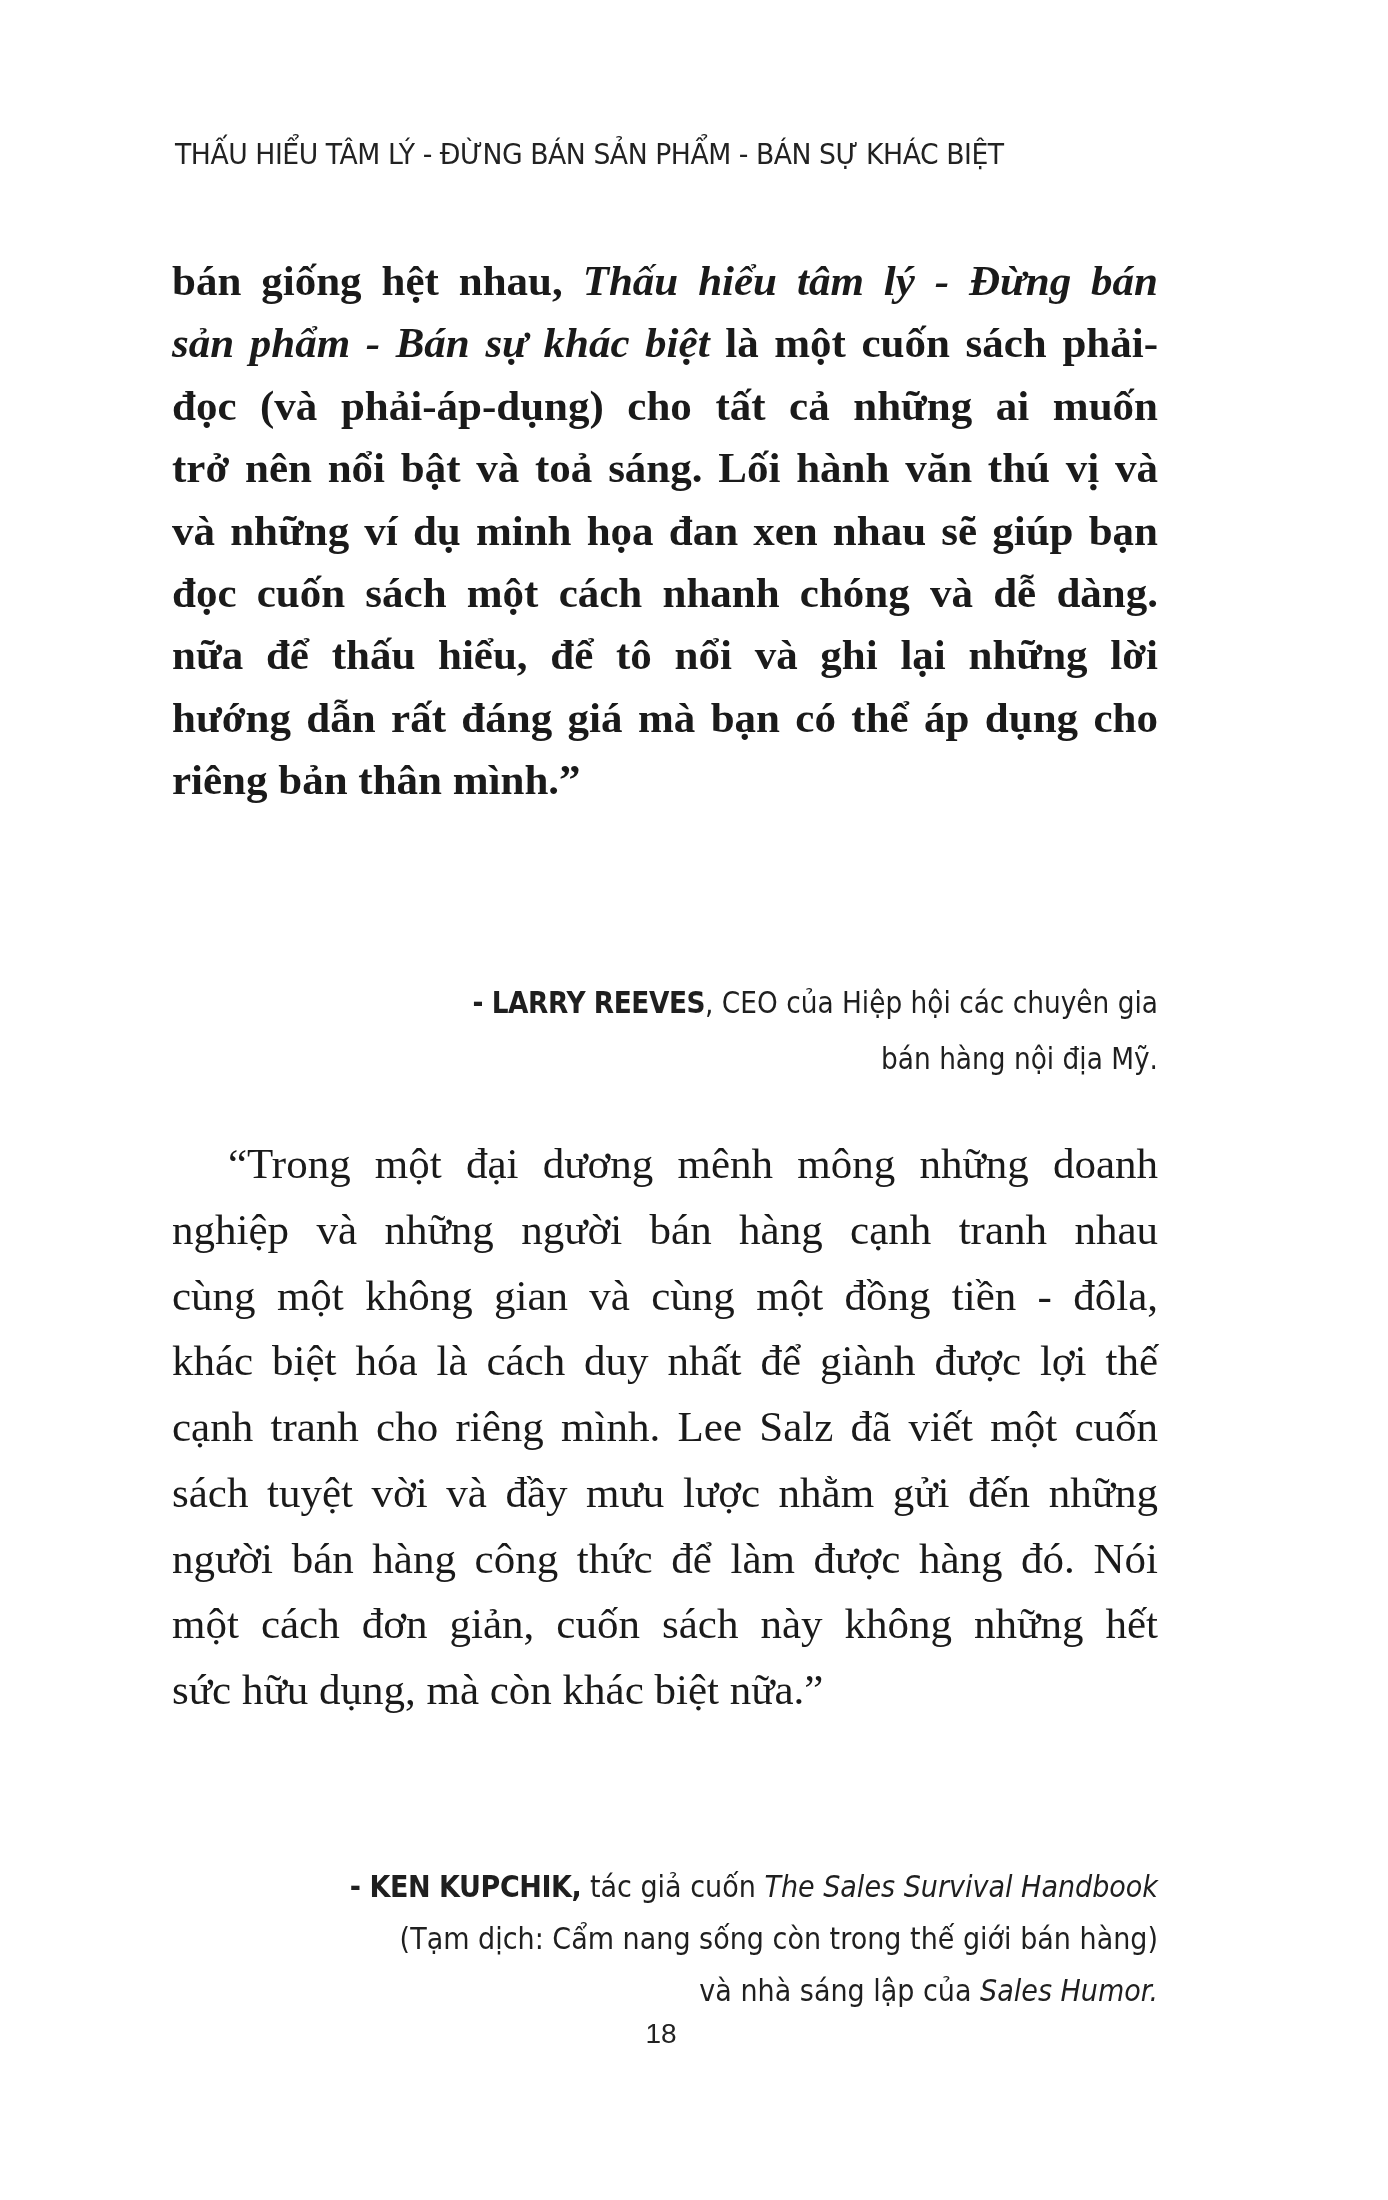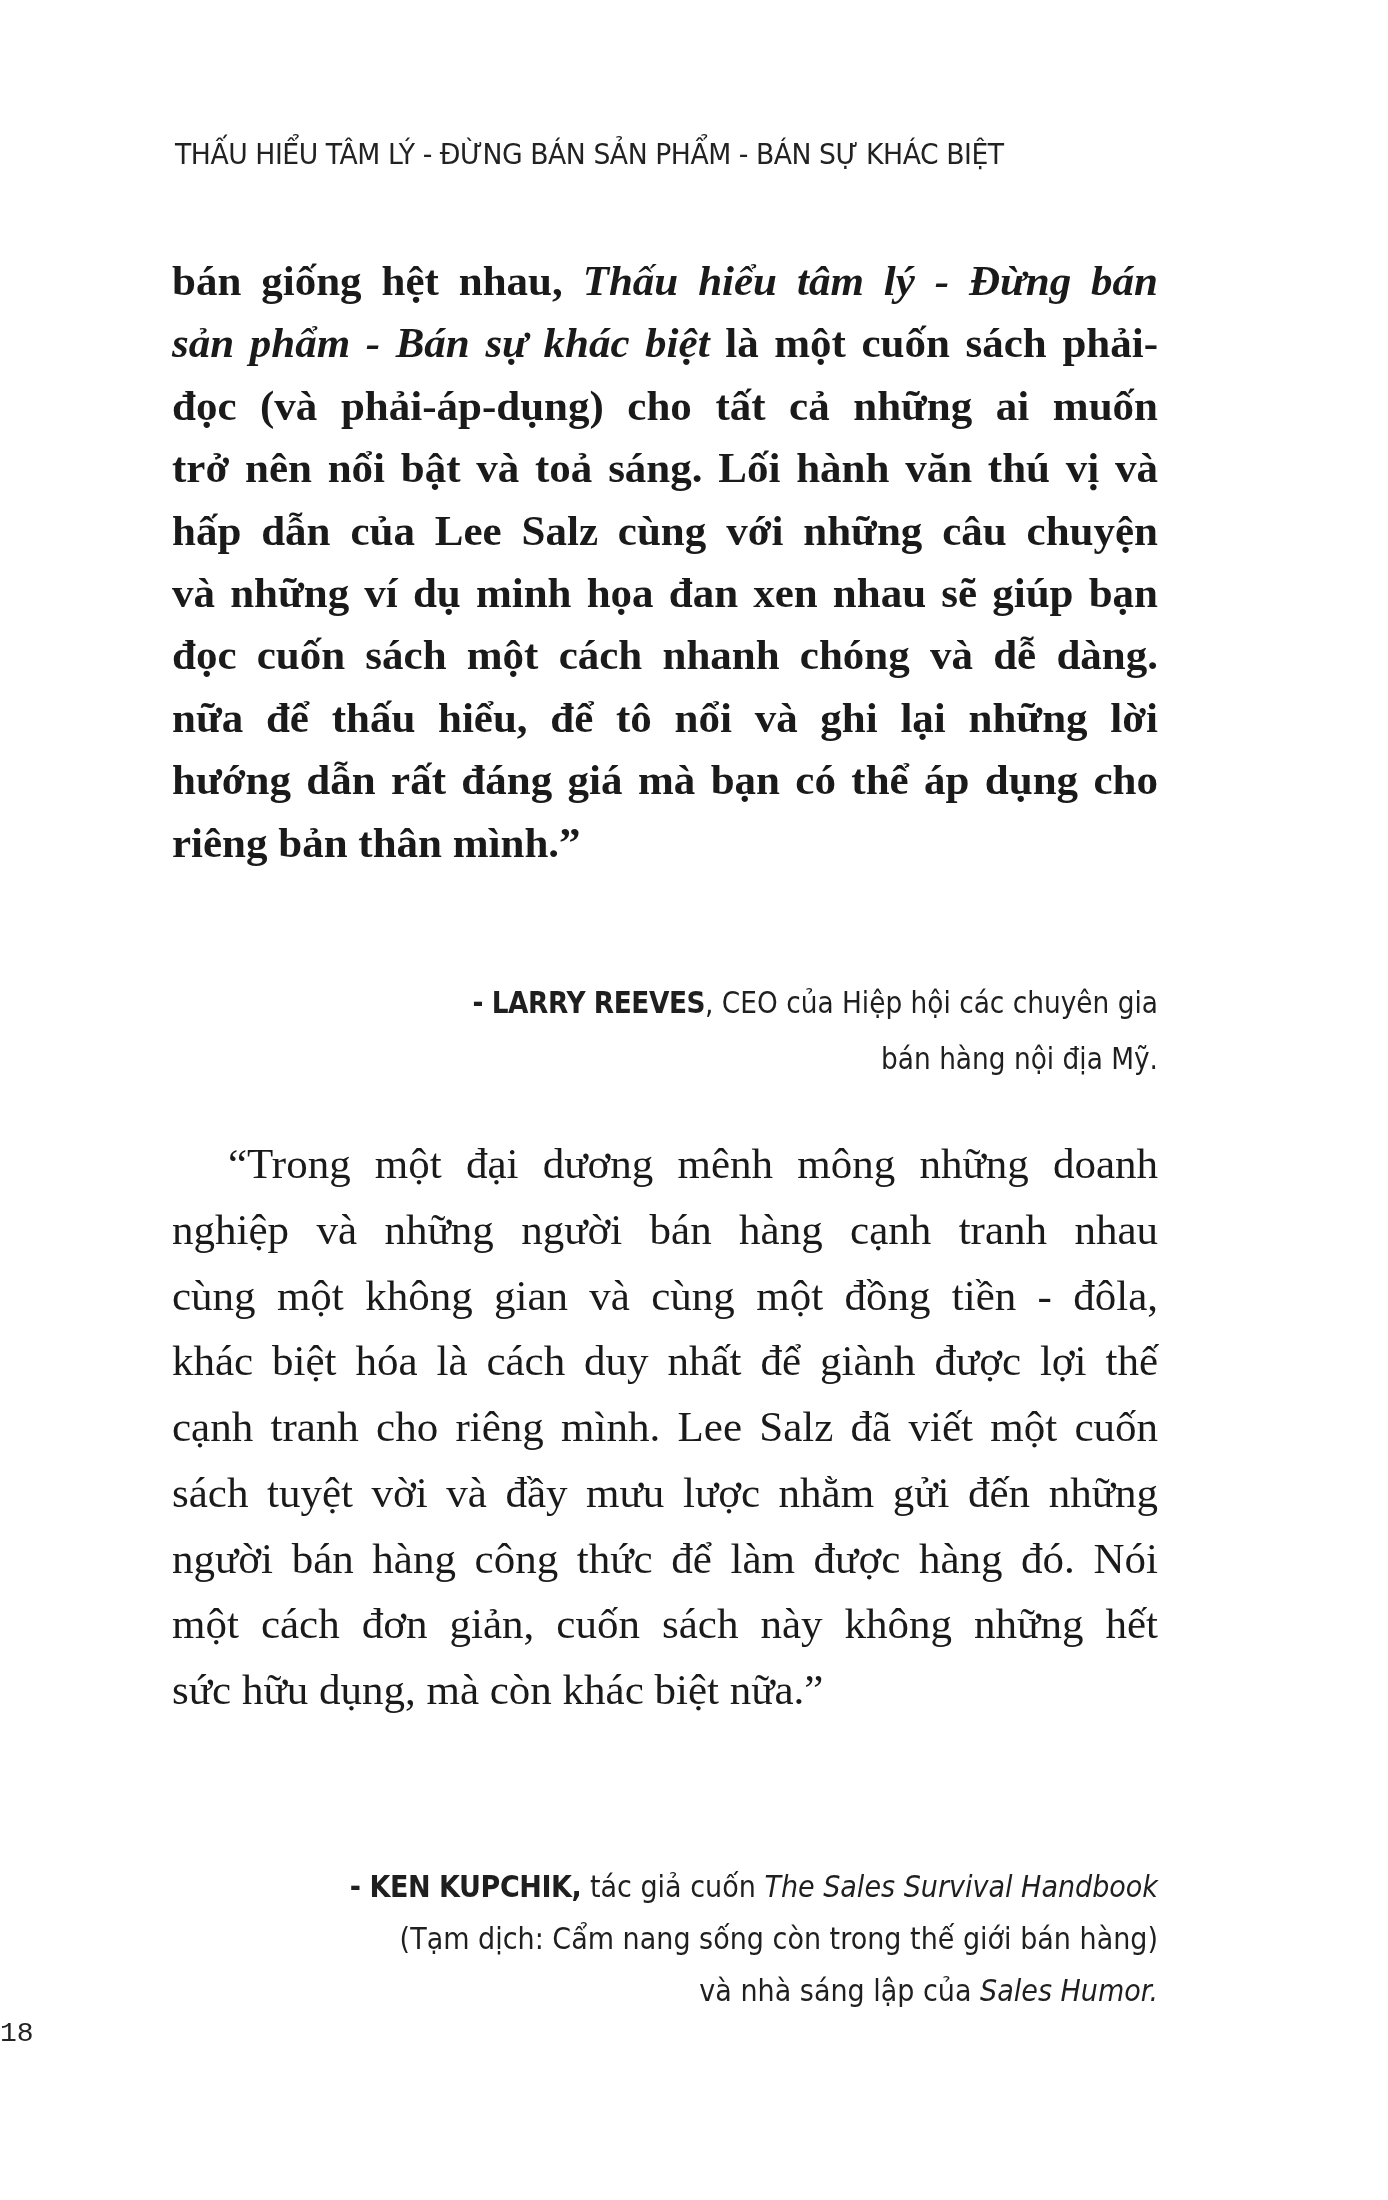--- a/index.html
+++ b/index.html
@@ -82,36 +82,36 @@
     #attr1 { top: 975px; }
     #attr1 .aline { transform: scaleX(0.88); transform-origin: right center; }
     #attr2 { top: 1861px; }
     #attr2 .aline { height: 52px; line-height: 52px; transform: scaleX(0.9); transform-origin: right center; }
 
     .page-number {
       position: absolute;
       left: 0;
       width: 1322px;
       top: 2018px;
-      font-family: Liberation Mono, monospace;
+      text-align: center;
+      font-family: Liberation Sans, sans-serif;
       font-size: 28px;
       color: #222;
     }
   </style>
 </head>
 <body>
 
 <div class="running-header">THẤU HIỂU TÂM LÝ - ĐỪNG BÁN SẢN PHẨM - BÁN SỰ KHÁC BIỆT</div>
 
 <div class="quote-block" id="quote1">
     <span class="line"><span>bán giống hệt nhau, </span><span class="it">Thấu hiểu tâm lý - Đừng bán</span></span>
     <span class="line"><span class="it">sản phẩm - Bán sự khác biệt</span><span> là một cuốn sách phải-</span></span>
     <span class="line"><span>đọc (và phải-áp-dụng) cho tất cả những ai muốn</span></span>
     <span class="line"><span>trở nên nổi bật và toả sáng. Lối hành văn thú vị và</span></span>
-    <span class="line"><span>hấp dẫn của Lee Salz cùng với những câu chuyện</span></span>
     <span class="line"><span>và những ví dụ minh họa đan xen nhau sẽ giúp bạn</span></span>
     <span class="line"><span>đọc cuốn sách một cách nhanh chóng và dễ dàng.</span></span>
     <span class="line"><span>nữa để thấu hiểu, để tô nổi và ghi lại những lời</span></span>
     <span class="line"><span>hướng dẫn rất đáng giá mà bạn có thể áp dụng cho</span></span>
     <span class="line last"><span>riêng bản thân mình.”</span></span>
   </div>
 
 <div class="attribution" id="attr1">
   <span class="aline"><span class="name">- LARRY REEVES</span><span>, CEO của Hiệp hội các chuyên gia</span></span>
   <span class="aline">bán hàng nội địa Mỹ.</span>

